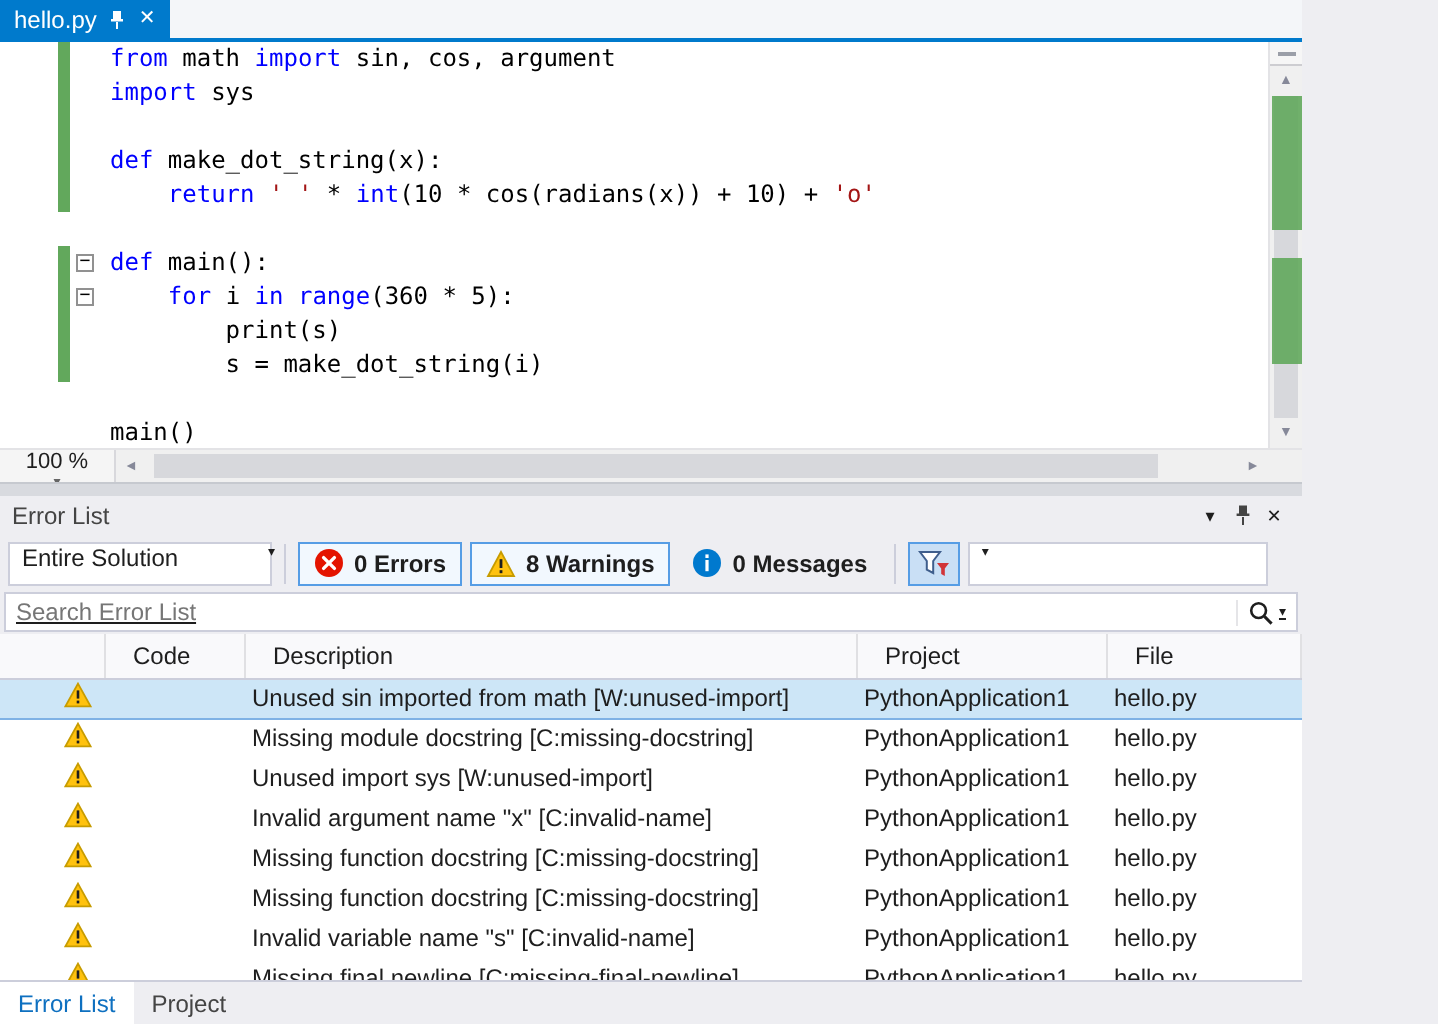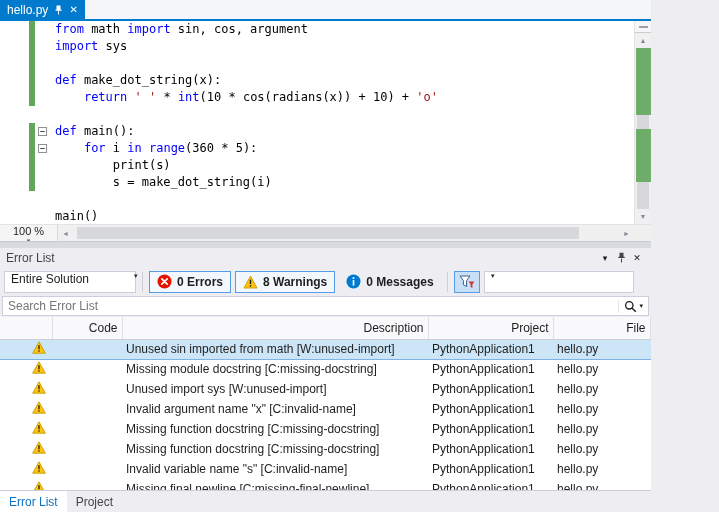--- a/index.html
+++ b/index.html
@@ -60,30 +60,30 @@
   .combo .combo-label { padding:0 6px; white-space:nowrap; }
   .combo .combo-chev { width:16px; text-align:center; font-size:7px; color:#1E1E1E; }
   .scope-combo { width:132px; }
   .source-combo { width:150px; }
   .tb-sep { width:1px; height:20px; background:#CCCEDB; margin:0 2px; }
   .tbtn { height:22px; display:flex; align-items:center; gap:5px; padding:0 7px; cursor:pointer; white-space:nowrap; }
   .tbtn.on { border:1px solid #569DE5; background:#F2F8FE; }
   .tbtn.pressed { border:1px solid #569DE5; background:#C9DFF5; padding:0 4px; }
   .tbtn .cnt { font-weight:bold; }
 
-  .search-row { height:21px; padding:0 2px 1px 2px; background:#EEEEF2; }
+  .search-row { height:21px; padding:0 2px 1px 2px; background:#EEEEF2;text-decoration:underline; }
   .search-box { height:20px; background:#fff; border:1px solid #CCCEDB; display:flex; align-items:center; }
   .search-box input { flex:1; border:none; outline:none; height:16px; padding:0 5px; font-family:"Liberation Sans",sans-serif; font-size:12px; color:#1E1E1E; }
   .search-box input::placeholder { color:#767676; }
   .search-icons { display:flex; align-items:center; gap:2px; padding:0 5px; border-left:1px solid #E5E5E8; cursor:pointer; }
   .search-icons .chev { font-size:7px; color:#1E1E1E; }
 
   .grid-viewport { height:173px; overflow:hidden; background:#FFFFFF; }
   table.grid { width:719px; border-collapse:collapse; table-layout:fixed; }
-  .grid th { height:22px; font-weight:normal; text-align:right; background:#F9F9FB; border-right:1px solid #E0E0E3; border-bottom:1px solid #CCCEDB; padding:0 4px; cursor:pointer; }
+  .grid th { height:22px; font-weight:normal; text-align:left; background:#F9F9FB; border-right:1px solid #E0E0E3; border-bottom:1px solid #CCCEDB; padding:0 14px; cursor:pointer; }
   .grid th:last-child { border-right:none; }
   .grid td { height:20px; padding:0 4px; white-space:nowrap; overflow:hidden; cursor:default; }
   .col-icon { width:52px; }
   .col-code { width:70px; }
   .col-desc { width:306px; }
   .col-proj { width:125px; }
   .col-file { width:97px; }
   .col-line { width:69px; }
   td.col-icon { padding-left:32px; }
   td.col-line, th.th-line { padding-left:14px; }

